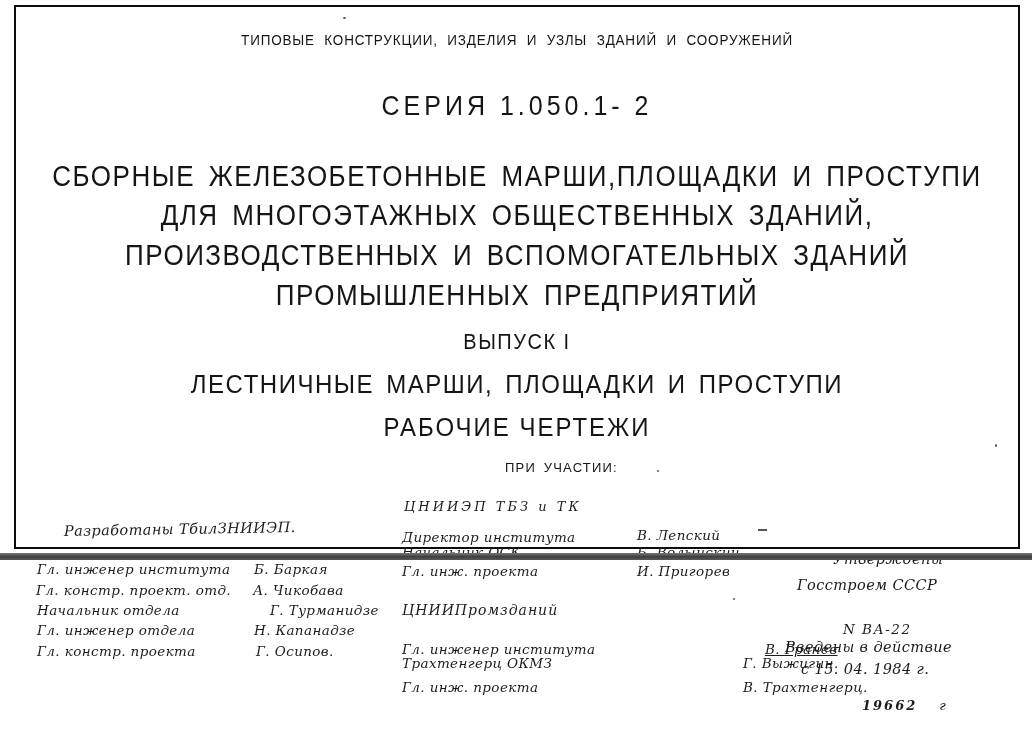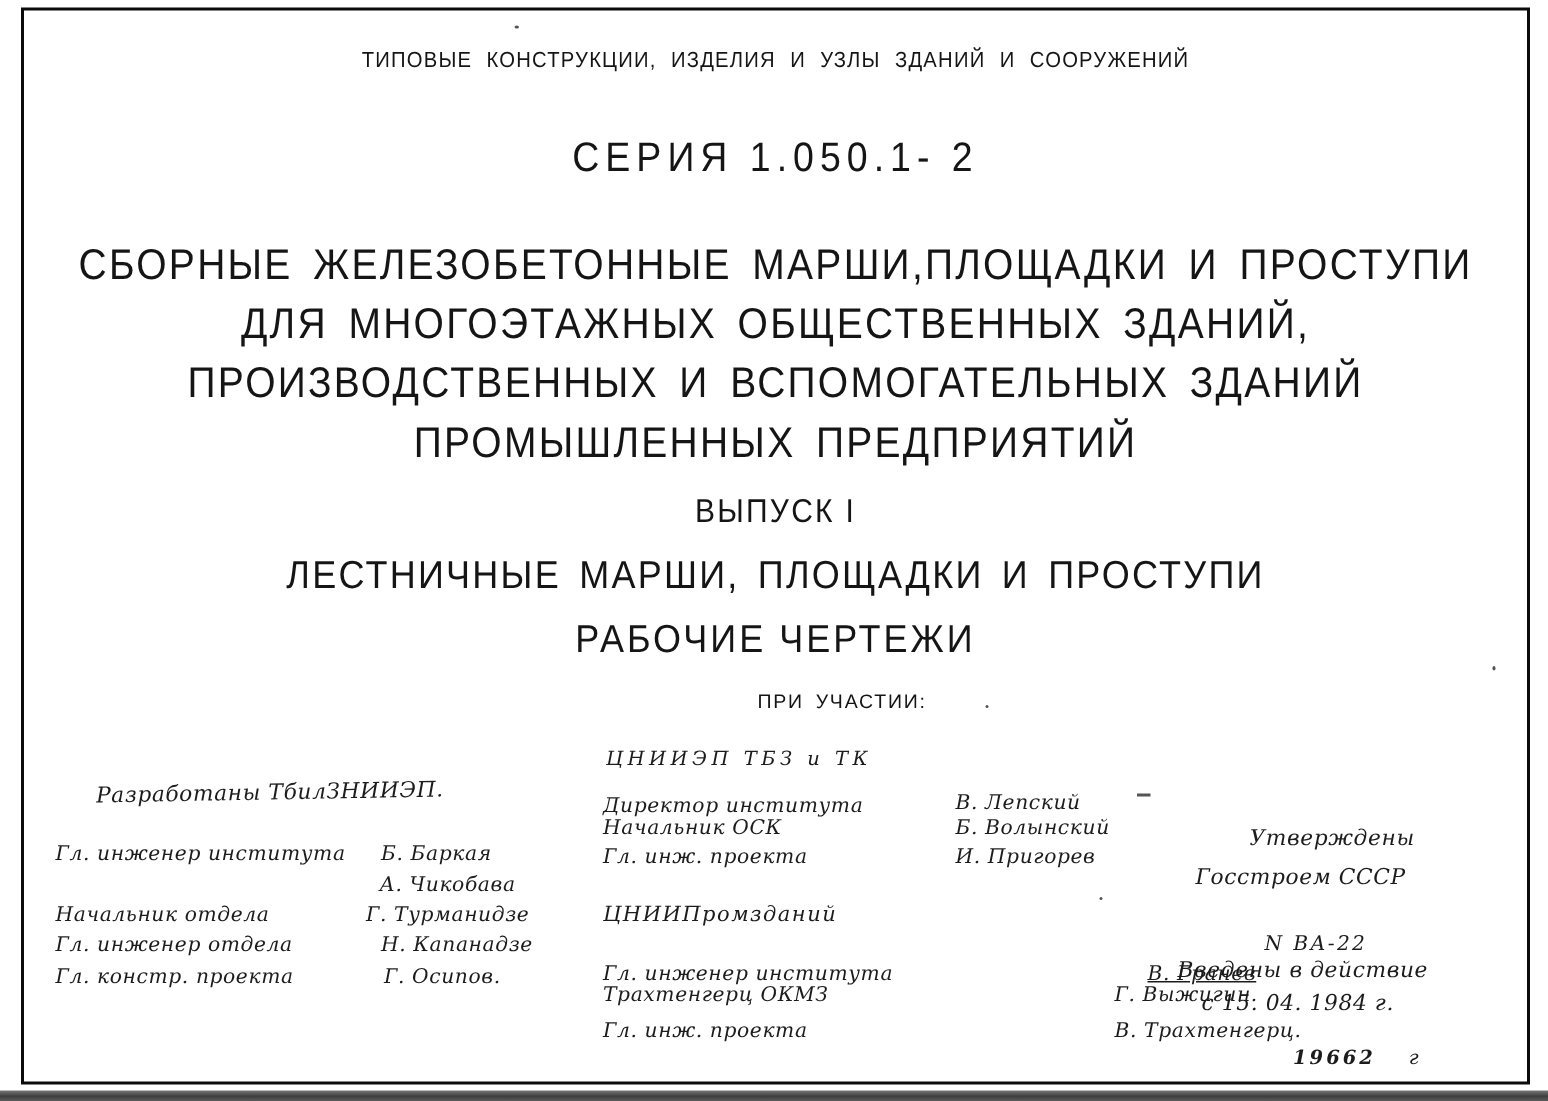--- a/index.html
+++ b/index.html
@@ -6,21 +6,21 @@
     margin: 0;
     padding: 0;
     width: 1032px;
     height: 734px;
     background: #ffffff;
     overflow: hidden;
   }
   .page {
     position: relative;
     width: 1032px;
-    height: 734px;
+    height: 560px;
     background: #ffffff;
     font-family: "Liberation Sans", sans-serif;
     color: #141414;
   }
   .frame {
     position: absolute;
     left: 14px; top: 5px; right: 12px; bottom: 11px;
     border: 2px solid #0b0b0b;
   }
   .print {
@@ -151,24 +151,25 @@
   <div class="print centered issue-line">ВЫПУСК I</div>
   <div class="print centered subtitle1">ЛЕСТНИЧНЫЕ МАРШИ, ПЛОЩАДКИ И ПРОСТУПИ</div>
   <div class="print centered subtitle2">РАБОЧИЕ ЧЕРТЕЖИ</div>
   <div class="print participation">ПРИ УЧАСТИИ:</div>
 
   <div class="hand dev-heading">Разработаны ТбилЗНИИЭП.</div>
 
   <div class="hand" style="left:37px; top:561px;">Гл. инженер института</div>
   <div class="hand" style="left:254px; top:561px;">Б. Баркая</div>
 
+  <div class="hand" style="left:36px; top:582px;">Гл. констр. проект. отд.</div>
   <div class="hand" style="left:253px; top:582px;">А. Чикобава</div>
 
   <div class="hand" style="left:37px; top:602px;">Начальник отдела</div>
-  <div class="hand" style="left:244px; top:602px;">Г. Турманидзе</div>
+  <div class="hand" style="left:270px; top:602px;">Г. Турманидзе</div>
 
   <div class="hand" style="left:37px; top:622px;">Гл. инженер отдела</div>
   <div class="hand" style="left:254px; top:622px;">Н. Капанадзе</div>
 
   <div class="hand" style="left:37px; top:643px;">Гл. констр. проекта</div>
   <div class="hand" style="left:256px; top:643px;">Г. Осипов.</div>
 
   <div class="hand org-name1">ЦНИИЭП  ТБЗ  и ТК</div>
 
   <div class="hand" style="left:402px; top:529px;">Директор института</div>

